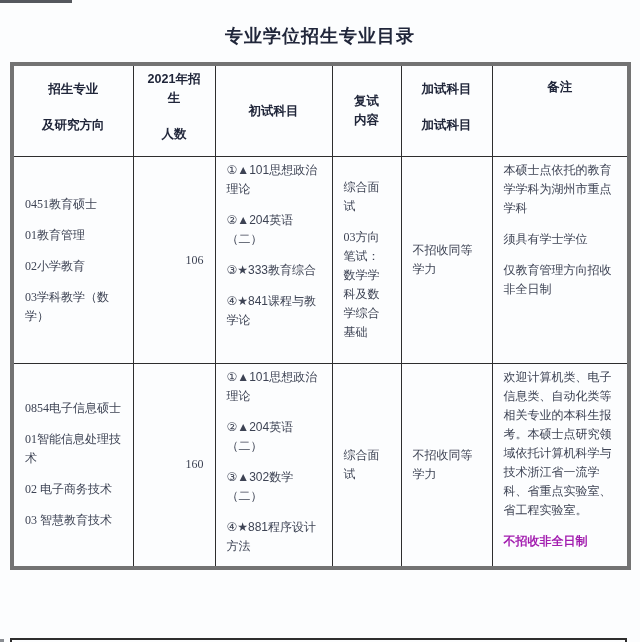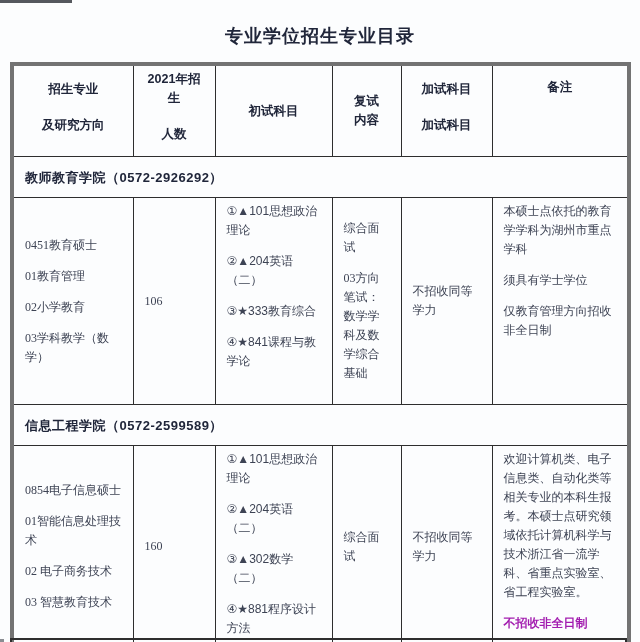--- a/index.html
+++ b/index.html
@@ -43,21 +43,21 @@
   }
   td.head .para{margin:0 0 17px 0;}
   td.head .para:last-child{margin:8px;}
   td.head-top{vertical-align:top;padding-top:15px;}
   td.sec{
     font-weight:bold;color:#20263a;font-size:13px;
     vertical-align:middle;padding-left:12px;letter-spacing:0.5px;
   }
   td.mid{vertical-align:middle;font-family:Liberation Serif, serif;}
   td.top{vertical-align:top;padding-top:8px;margin-top:14px;}
-  td.center{text-align:left;}
+  td.center{text-align:right;}
   .para{margin:0 0 12px 0;}
   .para:last-child{margin-bottom:0;}
   .bold-note{font-weight:bold;color:#a21caf;margin-top:12px;}
   .next-row-line{
     position:absolute;left:10px;top:638px;width:613px;height:4px;
     border-top:2px solid #2e2e2e;border-left:2px solid #2e2e2e;border-right:2px solid #2e2e2e;
   }
 </style>
 </head>
 <body>
@@ -96,23 +96,20 @@
           </td>
       <td class="head">
             <p class="para">加试科目</p>
             <p class="para">加试科目</p>
           </td>
       <td class="head head-top">
             <p class="para">备注</p>
           </td>
     </tr>
 
-    <tr class="r-sec">
-      <td class="sec" colspan="6">教师教育学院（0572-2926292）</td>
-    </tr>
     <tr class="r1">
       <td class="mid">
             <p class="para">0451教育硕士</p>
             <p class="para">01教育管理</p>
             <p class="para">02小学教育</p>
             <p class="para">03学科教学（数学）</p>
           </td>
       <td class="mid center">106</td>
       <td class="top">
             <p class="para">①▲101思想政治理论</p>
@@ -127,23 +124,20 @@
       <td class="mid">不招收同等学力</td>
       <td class="top">
         <div>
               <p class="para">本硕士点依托的教育学学科为湖州市重点学科</p>
               <p class="para">须具有学士学位</p>
               <p class="para">仅教育管理方向招收非全日制</p>
             </div>
       </td>
     </tr>
 
-    <tr class="r-sec">
-      <td class="sec" colspan="6">信息工程学院（0572-2599589）</td>
-    </tr>
     <tr class="r2">
       <td class="mid">
             <p class="para">0854电子信息硕士</p>
             <p class="para">01智能信息处理技术</p>
             <p class="para">02 电子商务技术</p>
             <p class="para">03 智慧教育技术</p>
           </td>
       <td class="mid center">160</td>
       <td class="top">
             <p class="para">①▲101思想政治理论</p>

